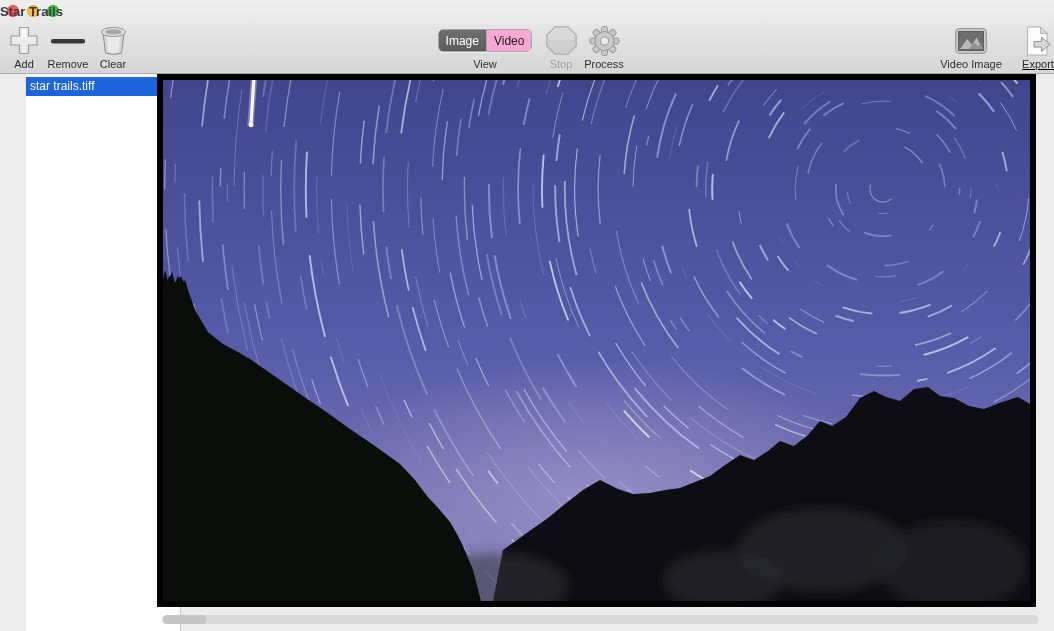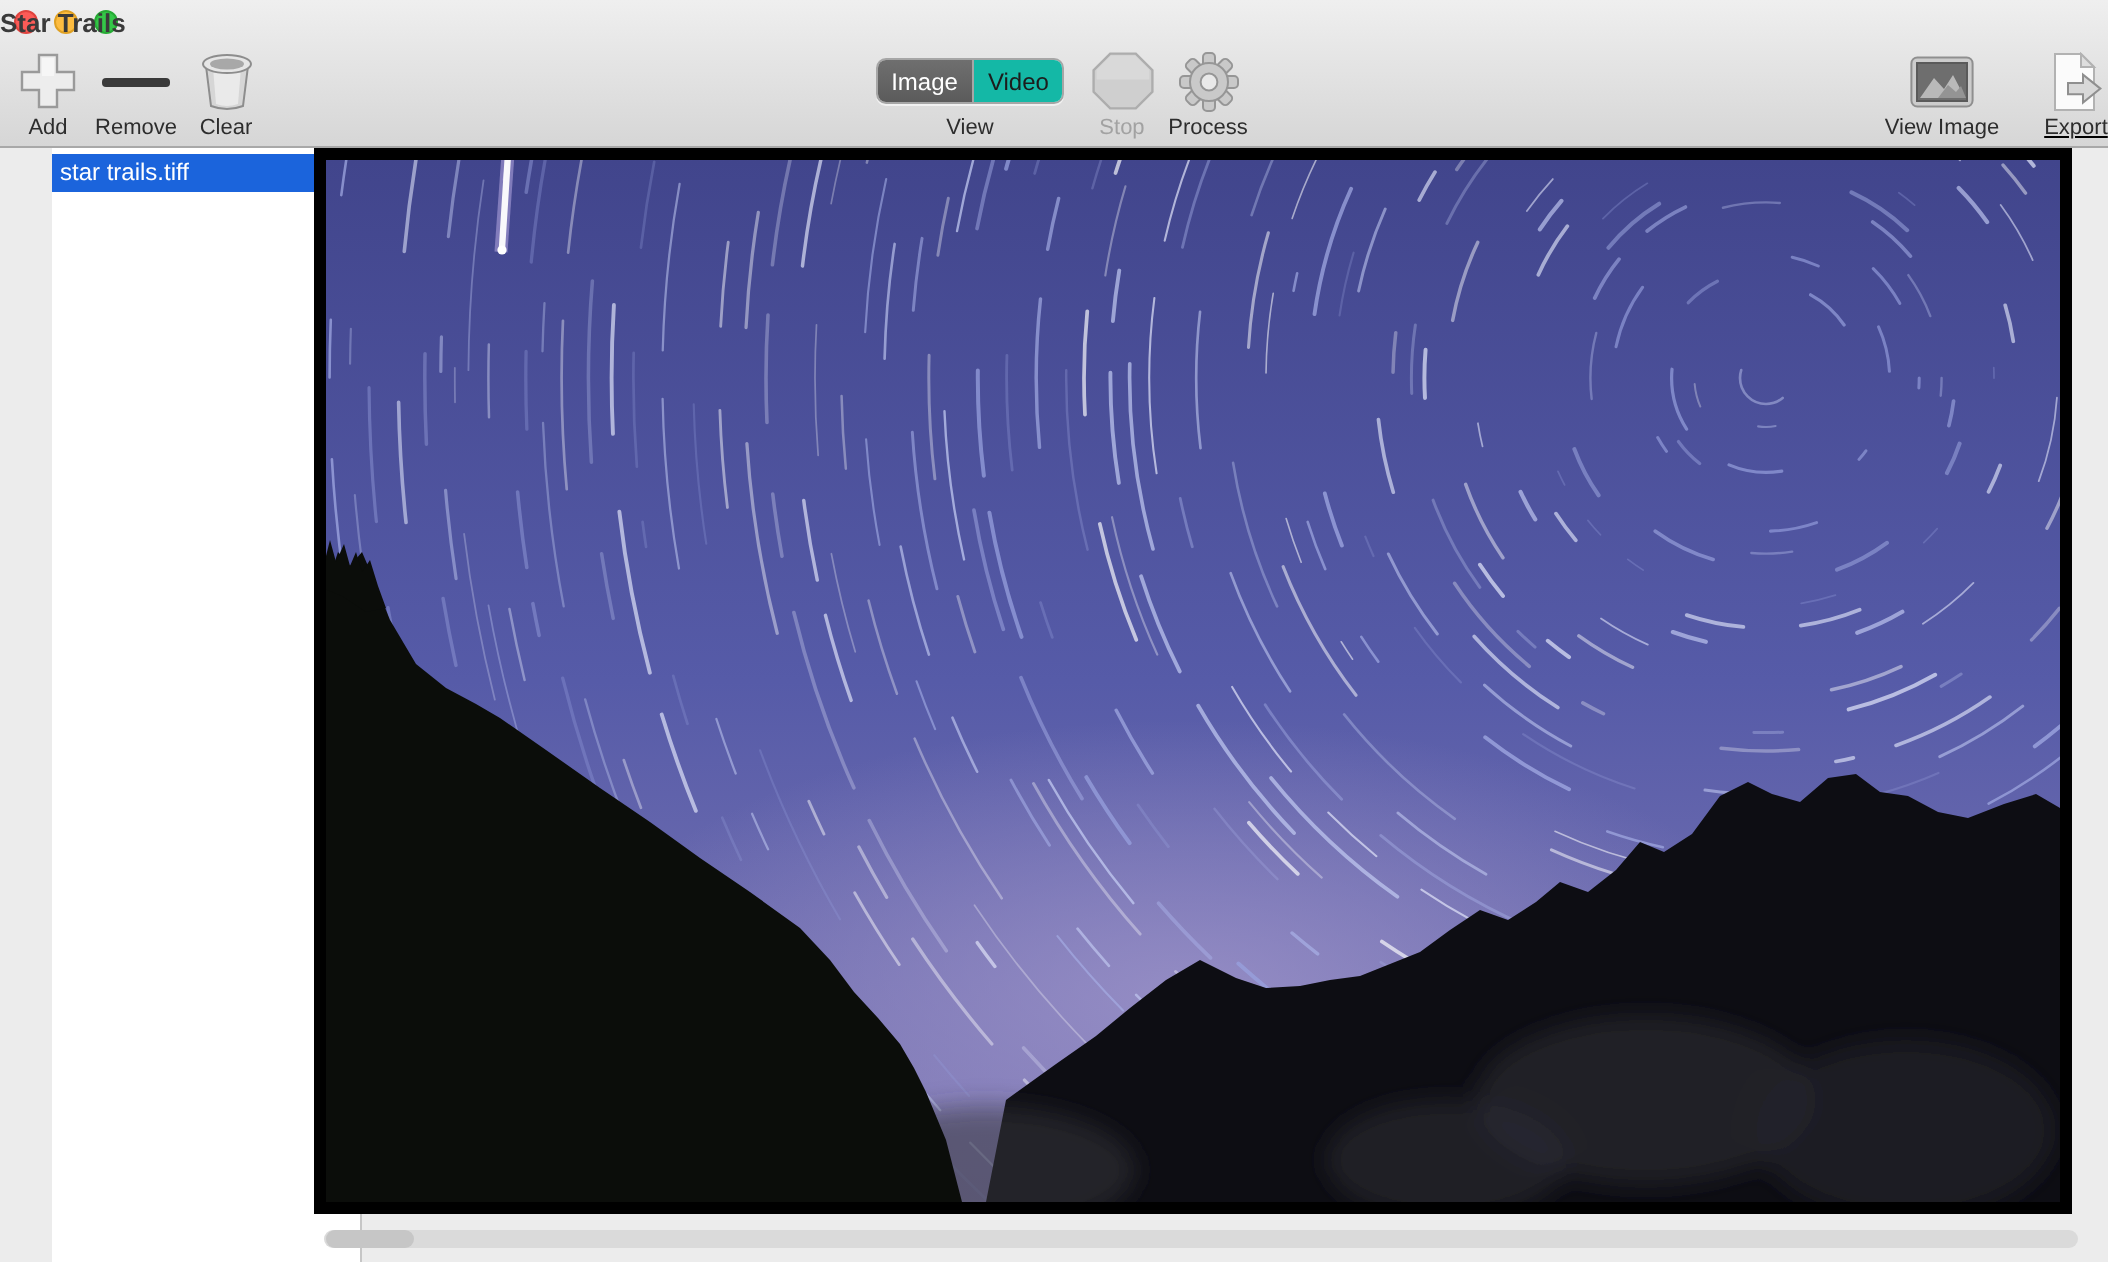--- a/index.html
+++ b/index.html
@@ -16,21 +16,21 @@
   .tl-zoom{left:47px;background:#34c748;border:1px solid #27aa35;}
   .tbi{position:absolute;top:22px;height:48px;display:flex;flex-direction:column;
        align-items:center;justify-content:flex-end;cursor:default;}
   .tbi .icon{display:flex;align-items:center;justify-content:center;height:31px;}
   .tbi .lbl{font-size:11px;color:#2d2d2d;margin-top:2px;white-space:nowrap;}
   .tbi.disabled .lbl{color:#a2a2a2;}
   .seg{display:flex;height:21px;border:1px solid #a6a6a6;border-radius:5px;overflow:hidden;
        background:#fff;box-shadow:0 1px 0 rgba(255,255,255,.6);}
   .seg span{display:flex;align-items:center;justify-content:center;font-size:12px;padding:0 7px;}
   .seg .sel{background:linear-gradient(#6f6f6f,#5b5b5b);color:#fff;}
-  .seg .unsel{background:#14b8a6;color:#1c1c1c;border-left:1px solid #a6a6a6;}
+  .seg .unsel{background:#f9a8d4;color:#1c1c1c;border-left:1px solid #a6a6a6;}
   
   .sidebar{position:absolute;left:0;top:74px;width:155px;bottom:0;background:#ffffff;
            border-right:1px solid #c6c6c6;box-sizing:border-box;padding-top:3px;margin-left:26px;}
   .side-item{height:19px;line-height:19px;font-size:12px;padding-left:4px;color:#000;
              white-space:nowrap;overflow:hidden;}
   .side-item.selected{background:#1b64dc;color:#fff;}
   
   .frame{position:absolute;left:157px;top:74px;width:879px;height:533px;background:#000;
          padding:6px;box-sizing:border-box;}
   .frame svg{display:block;}
@@ -147,21 +147,21 @@
 
     <div class="tbi" style="left:939px;width:64px;">
       <span class="icon">
         <svg width="32" height="26" viewBox="0 0 32 26">
           <rect x="0.7" y="0.7" width="30.6" height="24.6" rx="3" fill="#cccccc" stroke="#8f8f8f"></rect>
           <rect x="3.5" y="3.5" width="25" height="19" fill="#6e6e6e" stroke="#5a5a5a"></rect>
           <polygon points="5,21 12,11 17,16.5 21.5,9.5 27.5,21" fill="#b9b9b9"></polygon>
           <polygon points="14,21 19,14.5 23,18 25.5,15 28,21" fill="#949494"></polygon>
         </svg>
       </span>
-      <span class="lbl">View Image</span>
+      <span class="lbl">Video Image</span>
     </div>
 
     <div class="tbi" style="left:1016px;width:44px;text-decoration:underline;">
       <span class="icon">
         <svg width="27" height="30" viewBox="0 0 27 30">
           <path d="M2.5,1 H15.5 L22,7.5 V29 H2.5 Z" fill="#fbfbfb" stroke="#b2b2b2"></path>
           <path d="M15.5,1 V7.5 H22 Z" fill="#dedede" stroke="#b2b2b2"></path>
           <path d="M9,15.5 h7.5 v-4.2 l8.7,7 -8.7,7 v-4.2 h-7.5 Z" fill="#d8d8d8" stroke="#8f8f8f"></path>
         </svg>
       </span>

